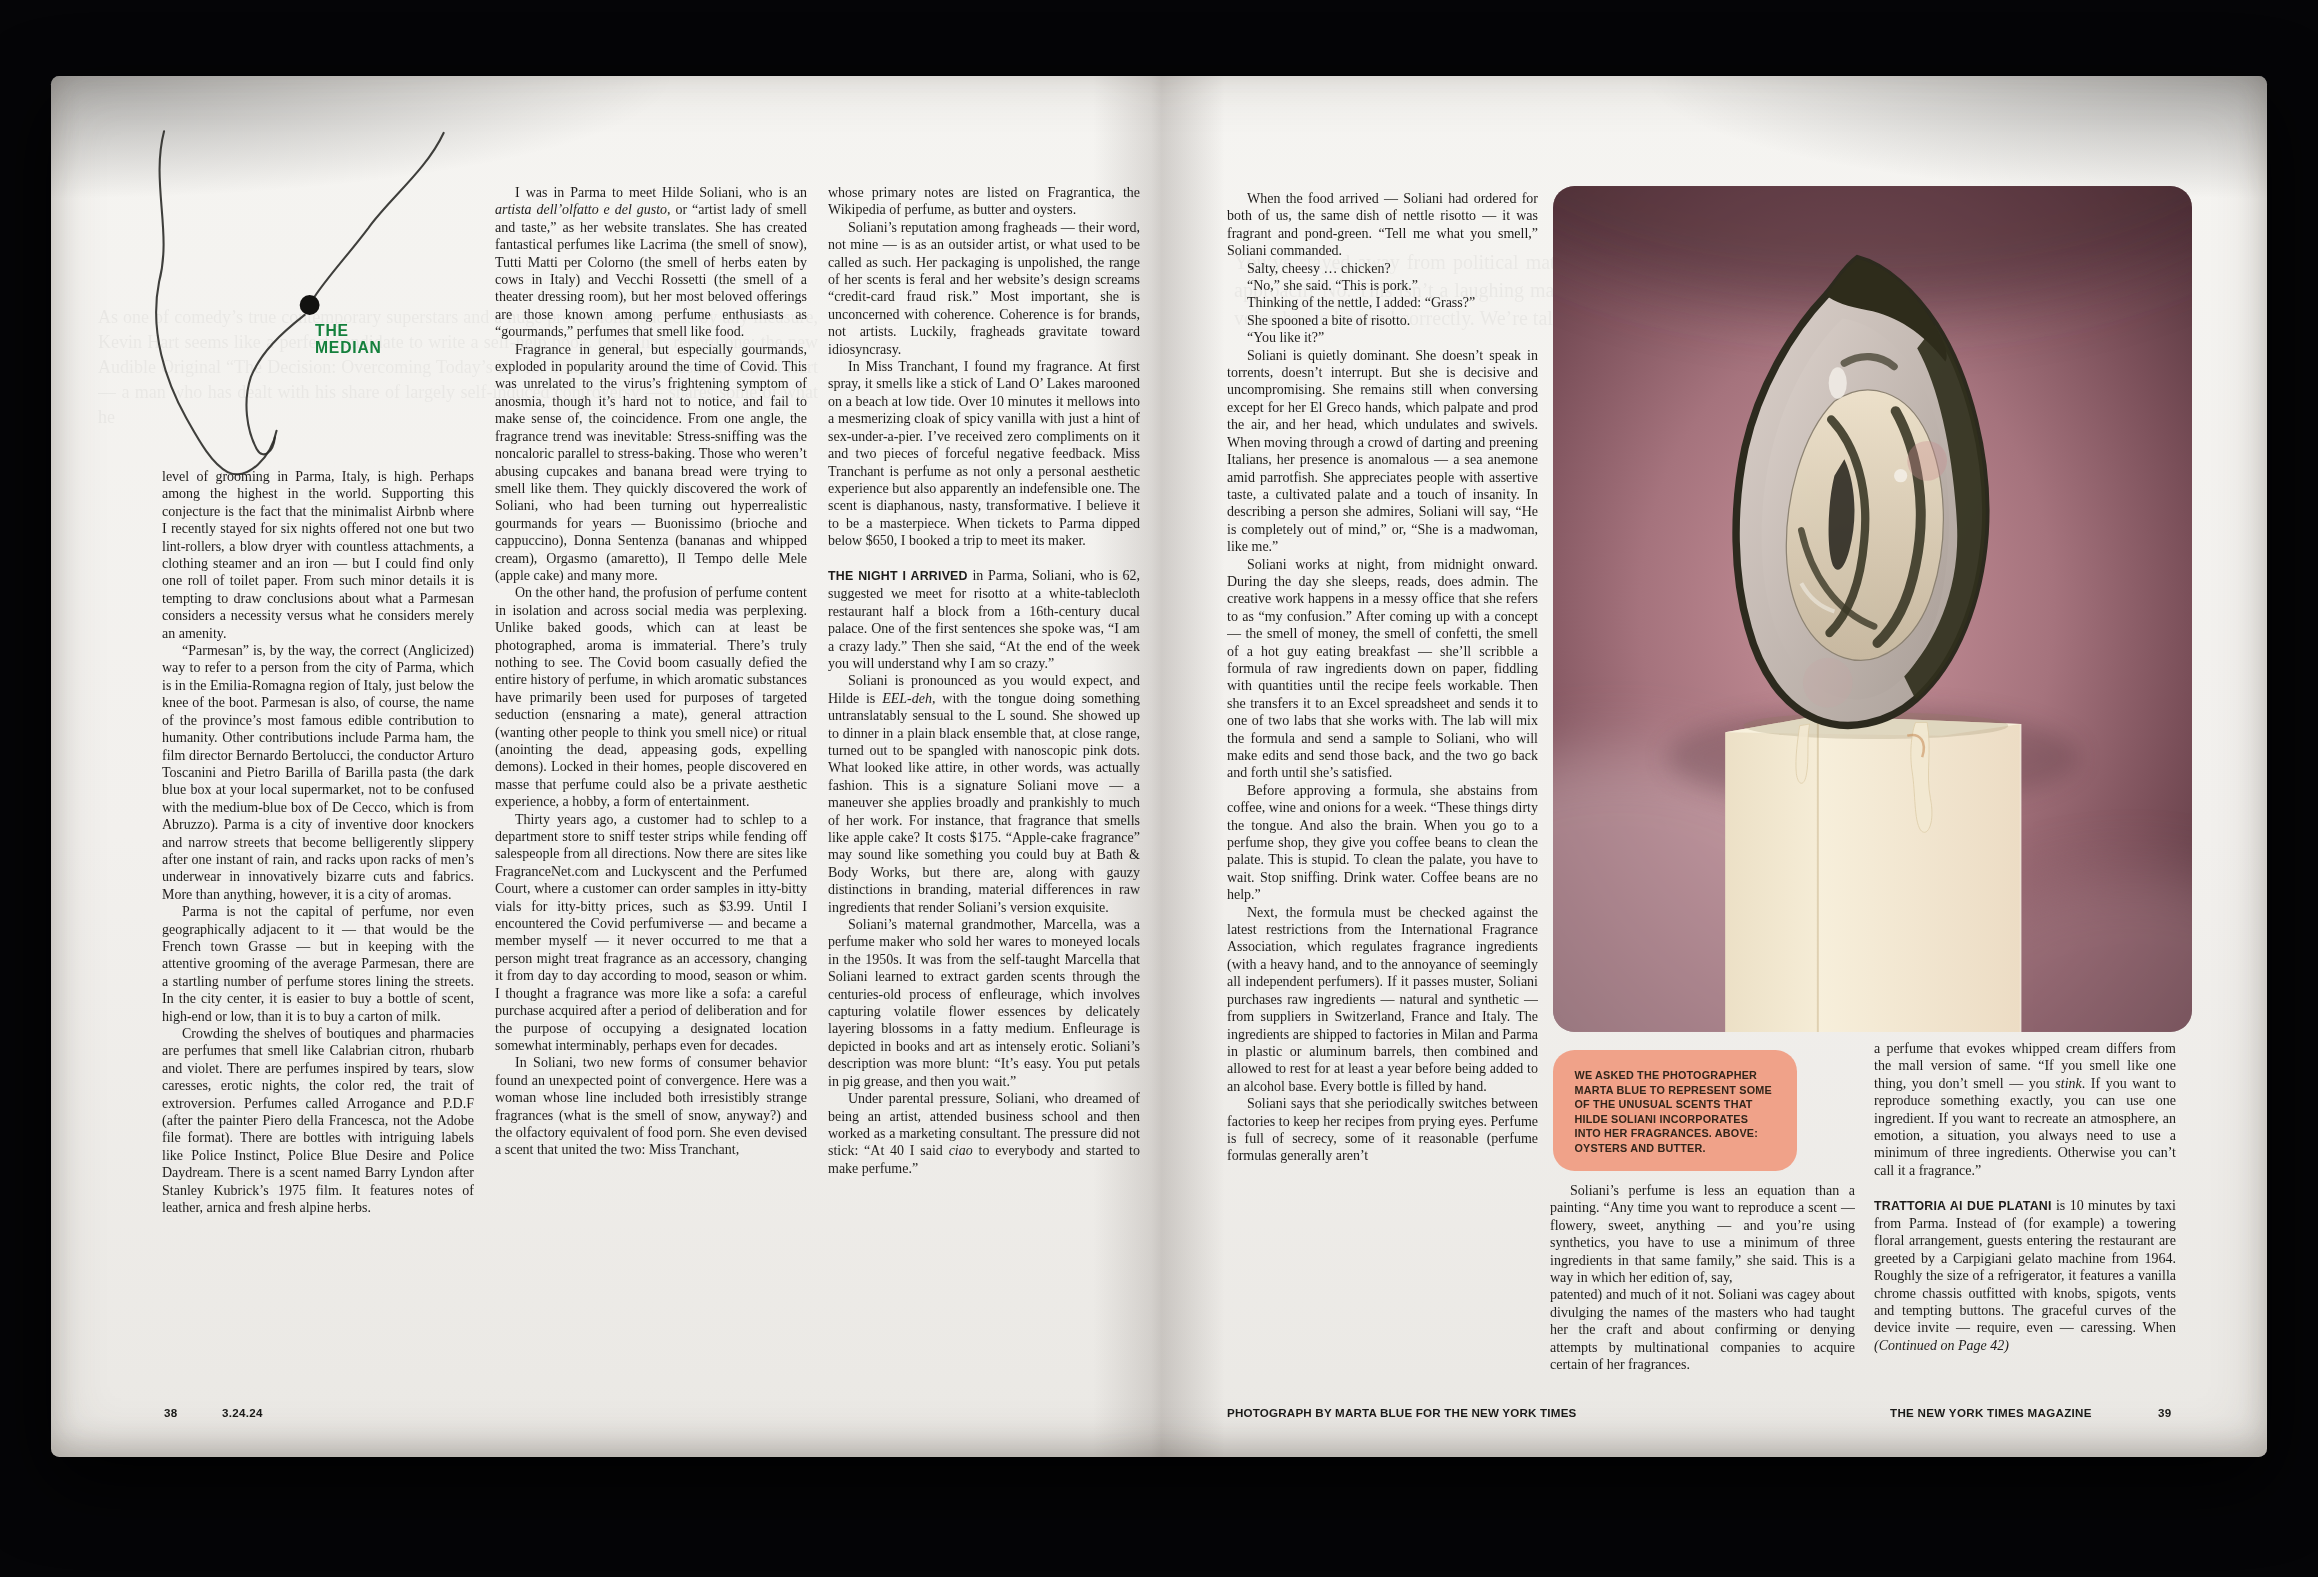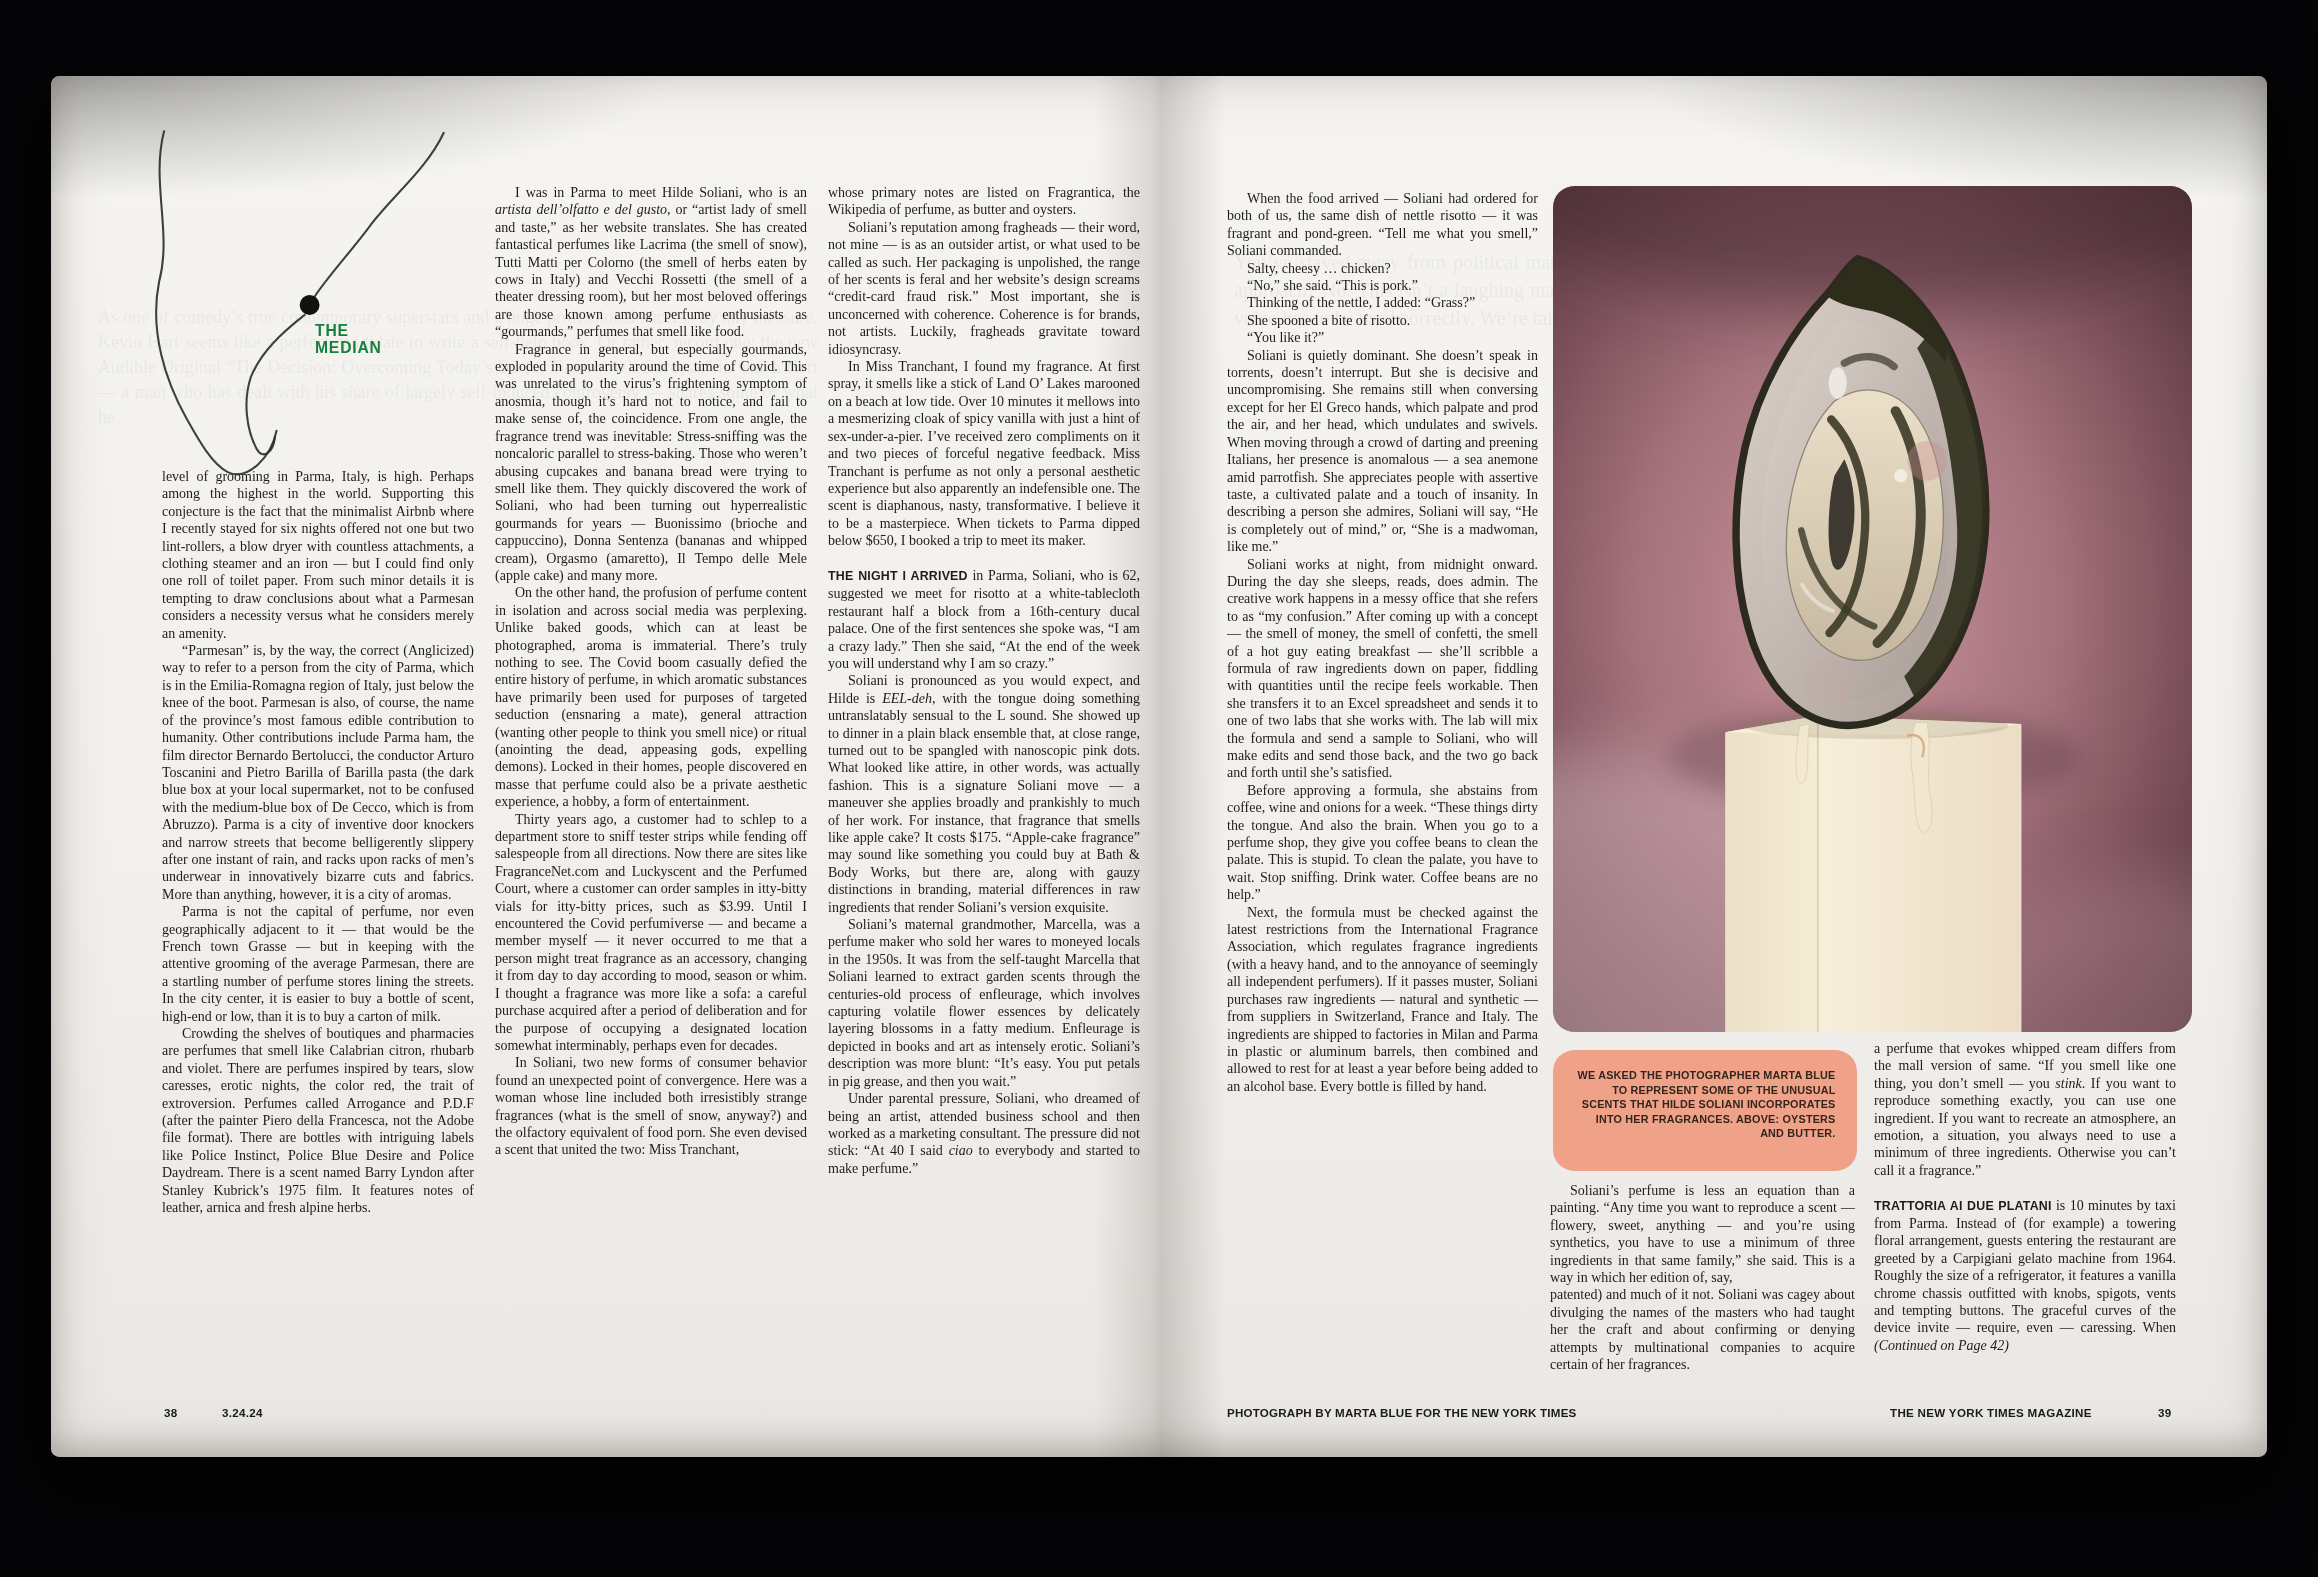--- a/index.html
+++ b/index.html
@@ -35,23 +35,23 @@
   .i{font-style:italic;}
   .k{font-family:"Liberation Sans",sans-serif;font-weight:700;font-size:12.4px;letter-spacing:0.2px;}
   #col-l1{left:162px;top:468px;width:312px;height:929px;}
   #col-l2{left:495px;top:184px;width:312px;height:1213px;}
   #col-l3{left:828px;top:184px;width:312px;height:1213px;}
   #col-r1{left:1227px;top:190px;width:311px;height:1207px;}
   #col-r2b{left:1550px;top:1182px;width:305px;height:217px;}
   #col-r3{left:1874px;top:1040px;width:302px;height:358px;}
   
   #photo{position:absolute;left:1553px;top:186px;width:639px;height:846px;}
-  #caption-box{position:absolute;left:1553px;top:1050px;width:304px;height:121px;border-radius:21.5px;
+  #caption-box{position:absolute;left:1553px;top:1050px;width:244px;height:121px;border-radius:21.5px;
                padding:18px 21.5px;box-sizing:border-box;font-family:"Liberation Sans",sans-serif;
-               font-weight:700;font-size:10.8px;line-height:14.5px;letter-spacing:0.2px;overflow:hidden;text-align:right;}
+               font-weight:700;font-size:10.8px;line-height:14.5px;letter-spacing:0.2px;overflow:hidden;}
   
   .f{position:absolute;top:1406px;font-family:"Liberation Sans",sans-serif;font-weight:700;
      font-size:11.6px;letter-spacing:0.3px;color:#1b1b19;white-space:nowrap;}
   #f-page-left{left:164px;text-align:right;}
   #f-date{left:222px;}
   #f-credit{left:1227px;letter-spacing:0.2px;}
   #f-mag{left:1890px;}
   #f-page-right{left:2158px;}
 </style>
 </head>
@@ -105,20 +105,21 @@
       <p class="para"><span>When the food arrived — Soliani had ordered for both of us, the same dish of nettle risotto — it was fragrant and pond-green. “Tell me what you smell,” Soliani commanded.</span></p>
       <p class="para"><span>Salty, cheesy … chicken?</span></p>
       <p class="para"><span>“No,” she said. “This is pork.”</span></p>
       <p class="para"><span>Thinking of the nettle, I added: “Grass?”</span></p>
       <p class="para"><span>She spooned a bite of risotto.</span></p>
       <p class="para"><span>“You like it?”</span></p>
       <p class="para"><span>Soliani is quietly dominant. She doesn’t speak in torrents, doesn’t interrupt. But she is decisive and uncompromising. She remains still when conversing except for her El Greco hands, which palpate and prod the air, and her head, which undulates and swivels. When moving through a crowd of darting and preening Italians, her presence is anomalous — a sea anemone amid parrotfish. She appreciates people with assertive taste, a cultivated palate and a touch of insanity. In describing a person she admires, Soliani will say, “He is completely out of mind,” or, “She is a madwoman, like me.”</span></p>
       <p class="para"><span>Soliani works at night, from midnight onward. During the day she sleeps, reads, does admin. The creative work happens in a messy office that she refers to as “my confusion.” After coming up with a concept — the smell of money, the smell of confetti, the smell of a hot guy eating breakfast — she’ll scribble a formula of raw ingredients down on paper, fiddling with quantities until the recipe feels workable. Then she transfers it to an Excel spreadsheet and sends it to one of two labs that she works with. The lab will mix the formula and send a sample to Soliani, who will make edits and send those back, and the two go back and forth until she’s satisfied.</span></p>
       <p class="para"><span>Before approving a formula, she abstains from coffee, wine and onions for a week. “These things dirty the tongue. And also the brain. When you go to a perfume shop, they give you coffee beans to clean the palate. This is stupid. To clean the palate, you have to wait. Stop sniffing. Drink water. Coffee beans are no help.”</span></p>
       <p class="para"><span>Next, the formula must be checked against the latest restrictions from the International Fragrance Association, which regulates fragrance ingredients (with a heavy hand, and to the annoyance of seemingly all independent perfumers). If it passes muster, Soliani purchases raw ingredients — natural and synthetic — from suppliers in Switzerland, France and Italy. The ingredients are shipped to factories in Milan and Parma in plastic or aluminum barrels, then combined and allowed to rest for at least a year before being added to an alcohol base. Every bottle is filled by hand.</span></p>
+      <p class="para"><span>Soliani says that she periodically switches between factories to keep her recipes from prying eyes. Perfume is full of secrecy, some of it reasonable (perfume formulas generally aren’t</span></p>
     </div>
   <div class="col" id="col-r2b">
       <p class="para"><span>Soliani’s perfume is less an equation than a painting. “Any time you want to reproduce a scent — flowery, sweet, anything — and you’re using synthetics, you have to use a minimum of three ingredients in that same family,” she said. This is a way in which her edition of, say,</span></p>
       <p class="para ni"><span>patented) and much of it not. Soliani was cagey about divulging the names of the masters who had taught her the craft and about confirming or denying attempts by multinational companies to acquire certain of her fragrances.</span></p>
     </div>
   <div class="col" id="col-r3">
       <p class="para ni"><span>a perfume that evokes whipped cream differs from the mall version of same. “If you smell like one thing, you don’t smell — you </span><span class="i">stink</span><span>. If you want to reproduce something exactly, you can use one ingredient. If you want to recreate an atmosphere, an emotion, a situation, you always need to use a minimum of three ingredients. Otherwise you can’t call it a fragrance.”</span></p>
       <p class="para ni gap"><span class="k">TRATTORIA AI DUE PLATANI</span><span> is 10 minutes by taxi from Parma. Instead of (for example) a towering floral arrangement, guests entering the restaurant are greeted by a Carpigiani gelato machine from 1964. Roughly the size of a refrigerator, it features a vanilla chrome chassis outfitted with knobs, spigots, vents and tempting buttons. The graceful curves of the device invite — require, even — caressing. When </span><span class="i">(Continued on Page 42)</span></p>
     </div>
 

